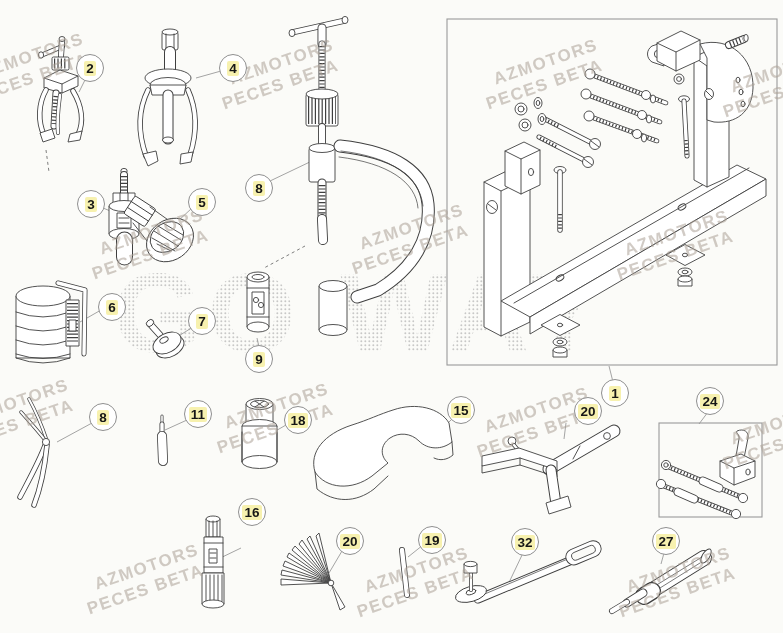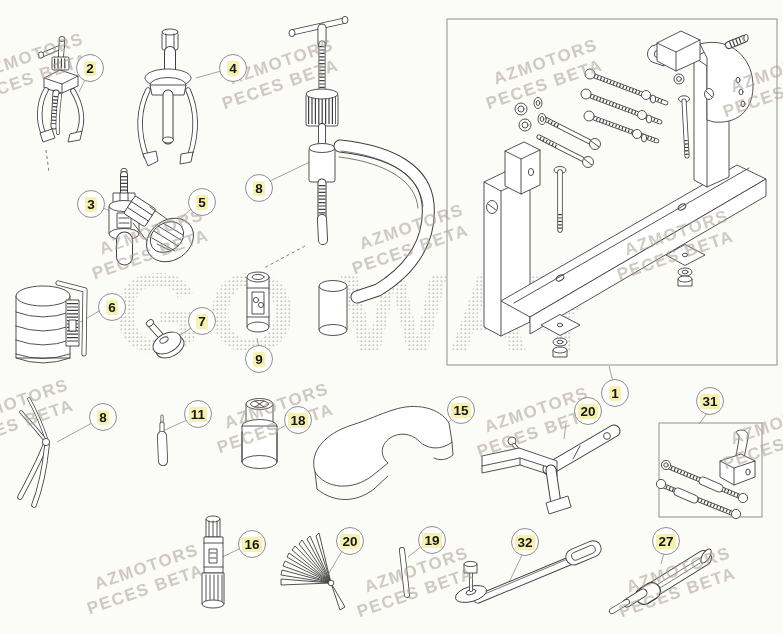--- a/index.html
+++ b/index.html
@@ -488,37 +488,37 @@
     </div>
   <div class="co" style="left:103px;top:417px">
       <span class="n">8</span>
     </div>
   <div class="co" style="left:198px;top:414px">
       <span class="n">11</span>
     </div>
   <div class="co" style="left:298px;top:420px">
       <span class="n">18</span>
     </div>
-  <div class="co" style="left:252px;top:544px">
+  <div class="co" style="left:252px;top:512px">
       <span class="n">16</span>
     </div>
   <div class="co" style="left:461px;top:410px">
       <span class="n">15</span>
     </div>
   <div class="co" style="left:350px;top:541px">
       <span class="n">20</span>
     </div>
   <div class="co" style="left:432px;top:540px">
       <span class="n">19</span>
     </div>
   <div class="co" style="left:588px;top:411px">
       <span class="n">20</span>
     </div>
   <div class="co" style="left:525px;top:542px">
       <span class="n">32</span>
     </div>
   <div class="co" style="left:710px;top:401px">
-      <span class="n">31</span>
+      <span class="n">24</span>
     </div>
   <div class="co" style="left:666px;top:541px">
       <span class="n">27</span>
     </div>
 </div>
 
 </body></html>

